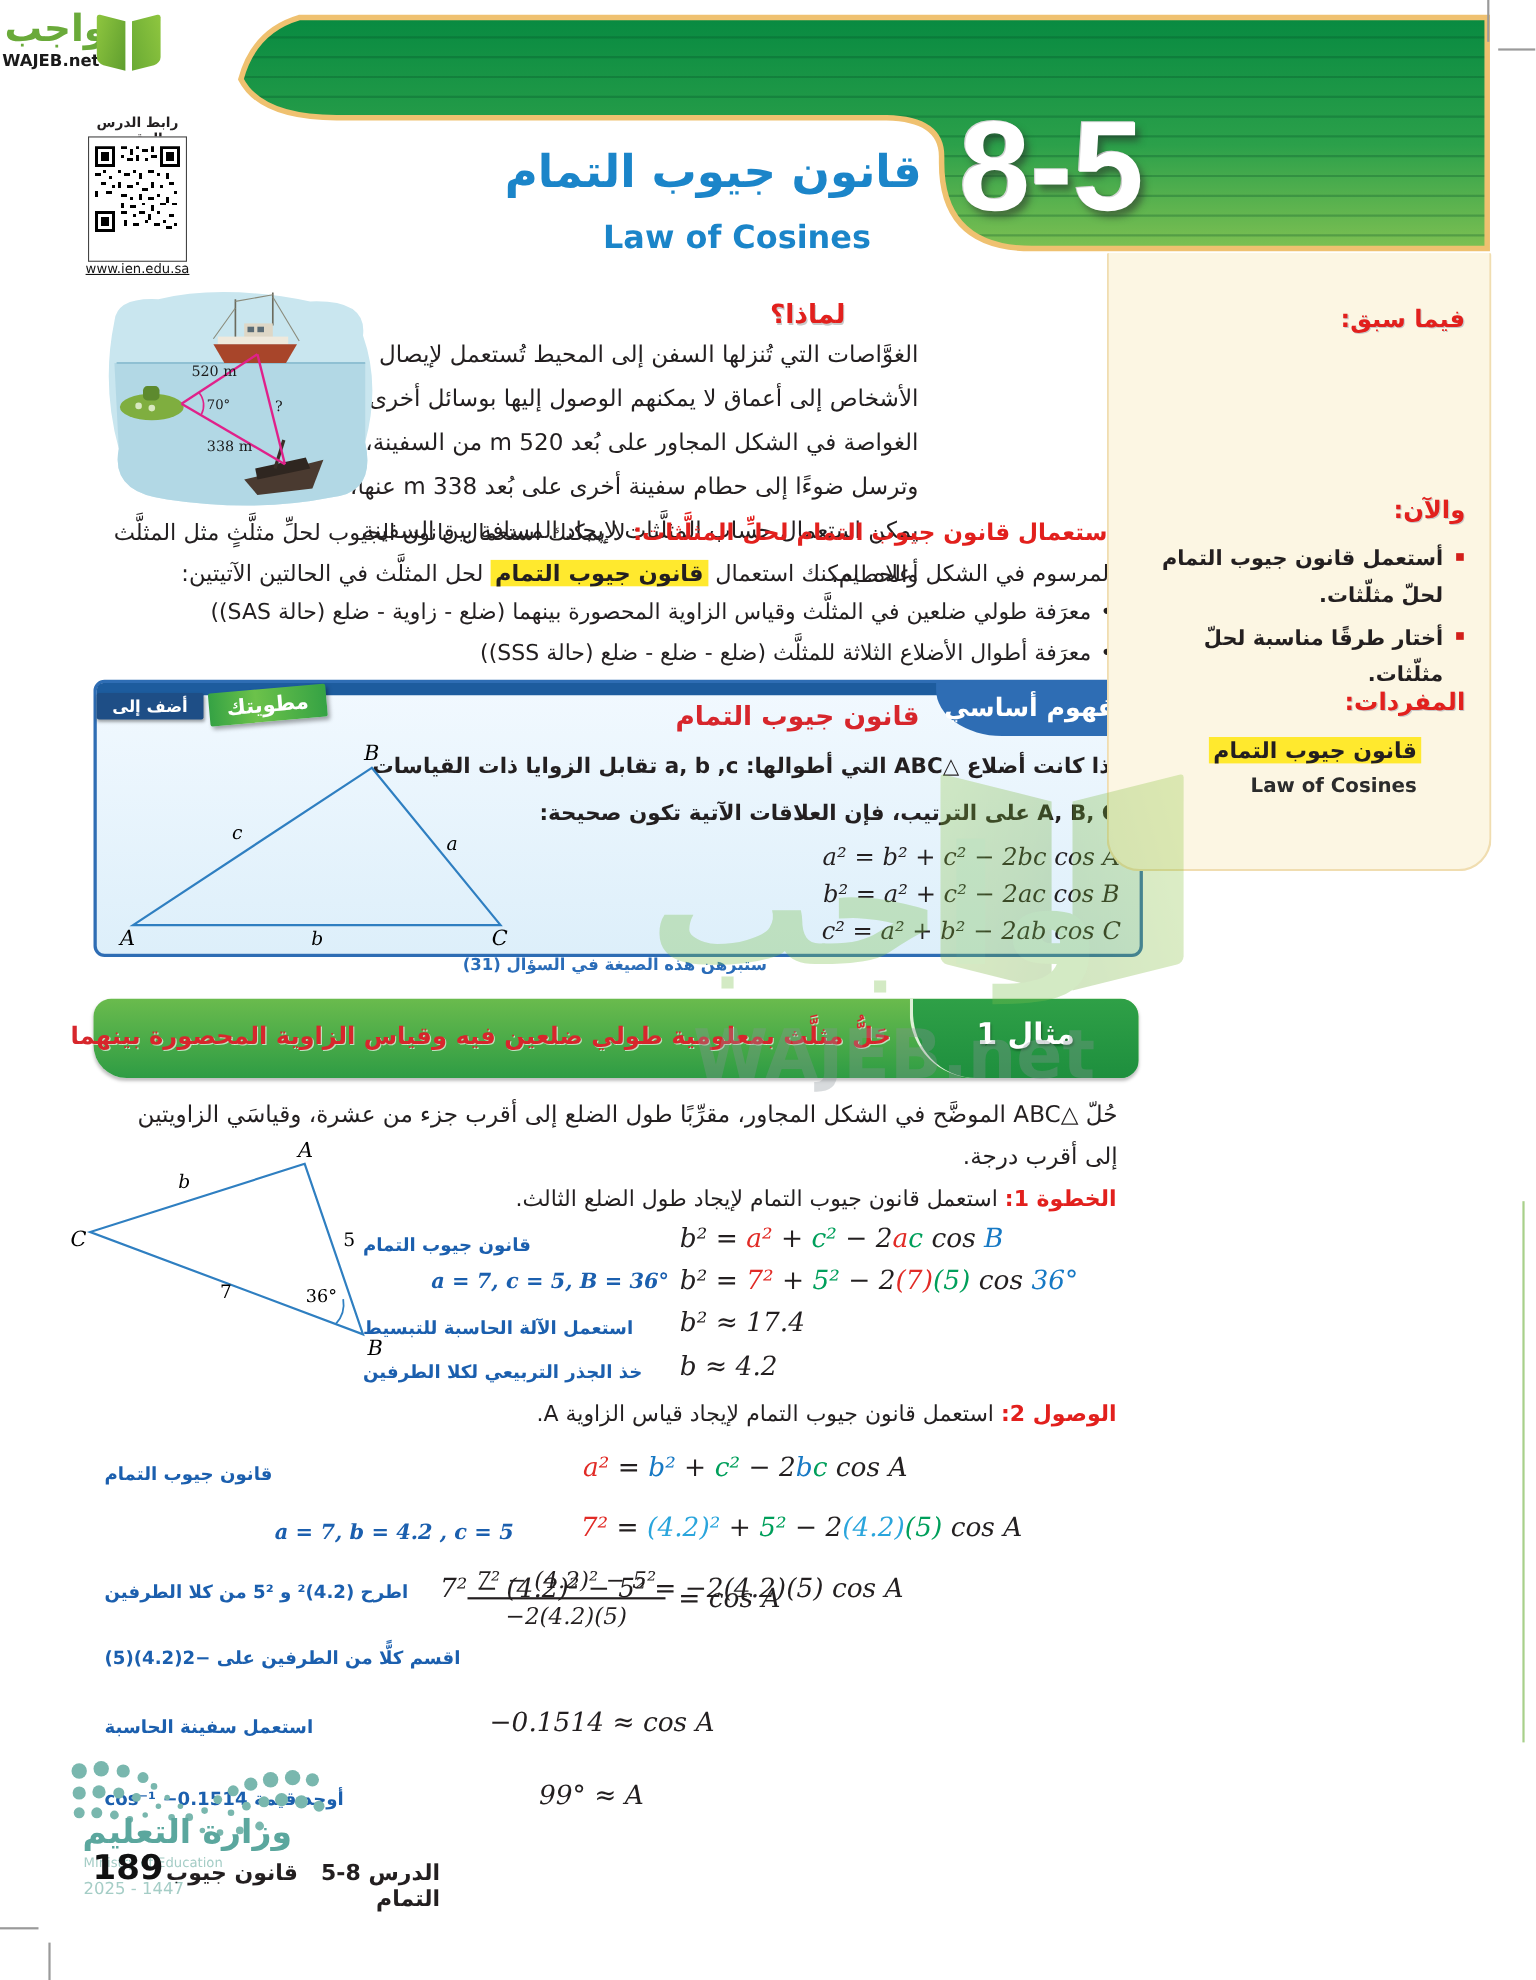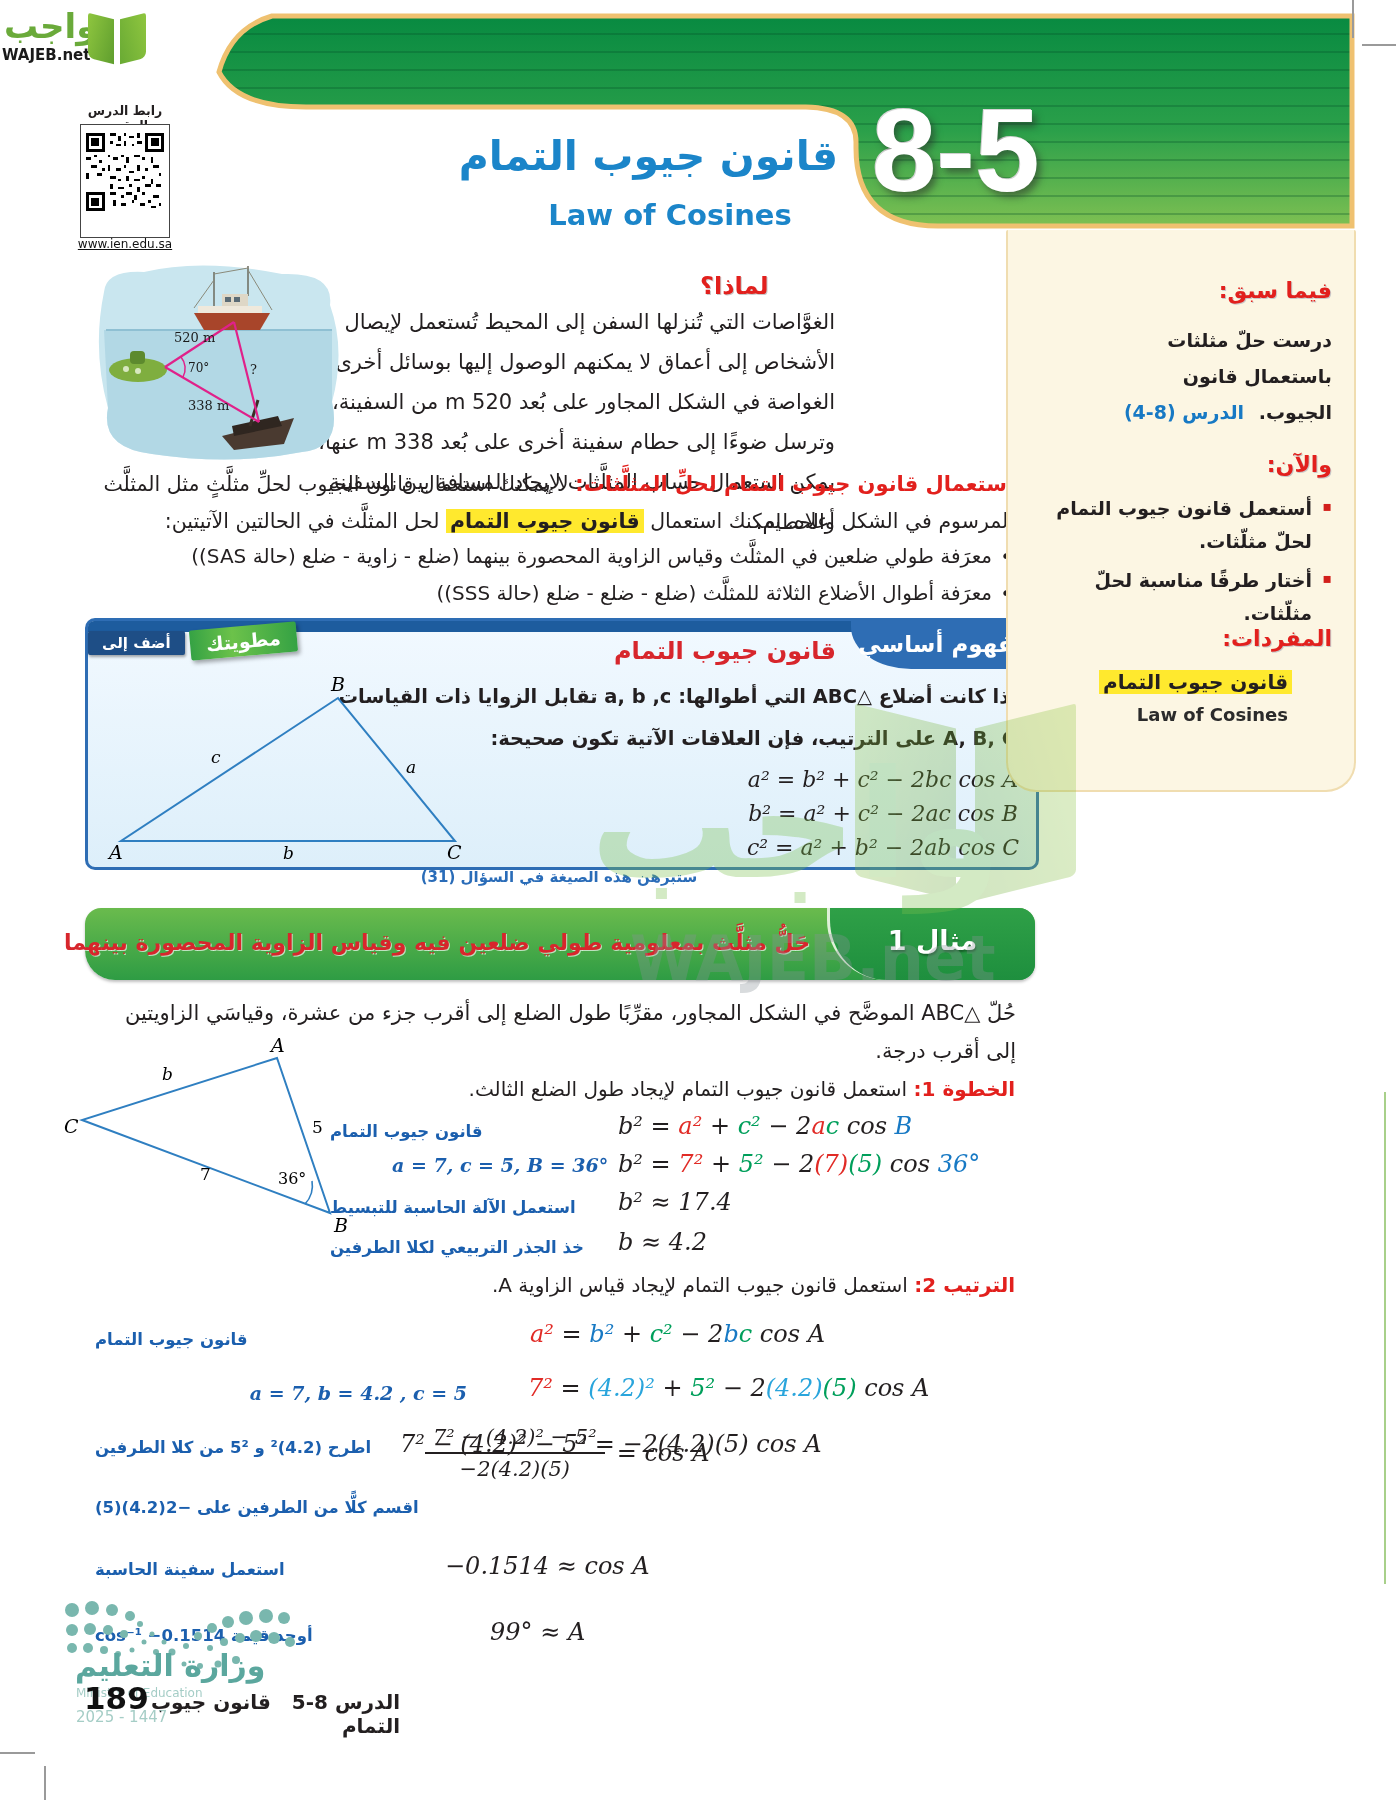--- a/index.html
+++ b/index.html
@@ -268,21 +268,21 @@
   <div class="abs ann-math" style="left:392px;top:1154px;width:210px;text-align:right;">a = 7, c = 5, B = 36°</div>
   <div class="abs eq" style="left:618px;top:1150px;"><span class="seg-k">b² = </span><span class="seg-r">7²</span><span class="seg-k"> + </span><span class="seg-g">5²</span><span class="seg-k"> − 2</span><span class="seg-r">(7)</span><span class="seg-g">(5)</span><span class="seg-k"> cos </span><span class="seg-b">36°</span></div>
 
   <div class="abs ann" style="left:330px;top:1198px;width:272px;">استعمل الآلة الحاسبة للتبسيط</div>
   <div class="abs eq" style="left:618px;top:1188px;"><span class="seg-k">b² ≈ 17.4</span></div>
 
   <div class="abs ann" style="left:330px;top:1238px;width:272px;">خذ الجذر التربيعي لكلا الطرفين</div>
   <div class="abs eq" style="left:618px;top:1228px;"><span class="seg-k">b ≈ 4.2</span></div>
 
   <div class="abs rtl" style="left:350px;top:1268px;width:665px;font-size:20px;line-height:34px;">
-    <span class="red-h" style="text-shadow:none;">الترتيب 2:</span>
+    <span class="red-h" style="text-shadow:none;">الوصول 2:</span>
     <span>استعمل قانون جيوب التمام لإيجاد قياس الزاوية A.</span>
   </div>
 
   <div class="abs ann" style="left:95px;top:1330px;width:372px;">قانون جيوب التمام</div>
   <div class="abs eq" style="left:530px;top:1320px;"><span class="seg-r">a²</span><span class="seg-k"> = </span><span class="seg-b">b²</span><span class="seg-k"> + </span><span class="seg-g">c²</span><span class="seg-k"> − 2</span><span class="seg-b">b</span><span class="seg-g">c</span><span class="seg-k"> cos A</span></div>
 
   <div class="abs ann-math" style="left:207px;top:1382px;width:260px;text-align:right;">a = 7, b = 4.2 , c = 5</div>
   <div class="abs eq" style="left:528px;top:1374px;"><span class="seg-r">7²</span><span class="seg-k"> = </span><span class="seg-c">(4.2)²</span><span class="seg-k"> + </span><span class="seg-g">5²</span><span class="seg-k"> − 2</span><span class="seg-c">(4.2)</span><span class="seg-g">(5)</span><span class="seg-k"> cos A</span></div>
 
   <div class="abs ann" style="left:95px;top:1438px;width:372px;">اطرح (4.2)² و 5² من كلا الطرفين</div>
@@ -298,28 +298,20 @@
   </div>
 
   <div class="abs ann" style="left:95px;top:1560px;width:372px;">استعمل سفينة الحاسبة</div>
   <div class="abs eq" style="left:445px;top:1552px;text-align:right;"><span class="seg-k">−0.1514 ≈ cos A</span></div>
 
   <div class="abs ann" style="left:95px;top:1626px;width:372px;">أوجد قيمة cos⁻¹ −0.1514</div>
   <div class="abs eq" style="left:490px;top:1618px;"><span class="seg-k">99° ≈ A</span></div>
 
   <div class="abs" style="left:1006px;top:230px;width:346px;height:560px;background:#fcf6e3;border:2px solid #f0ddb0;border-top:none;border-radius:2px 2px 30px 30px;">
     <div class="abs red-h" style="right:22px;top:48px;font-size:22px;direction:rtl;">فيما سبق:</div>
-    <div class="abs rtl" style="right:22px;top:92px;width:280px;font-size:19px;font-weight:bold;line-height:36px;">
-      <div>درست حلّ مثلثات</div>
-      <div>باستعمال قانون</div>
-      <div>
-        <span>الجيوب.</span>
-        <span class="blue-link" style="margin-right:8px;">الدرس (8-4)</span>
-      </div>
-    </div>
     <div class="abs red-h" style="right:22px;top:222px;font-size:22px;direction:rtl;">والآن:</div>
     <div class="abs rtl" style="right:22px;top:262px;width:290px;font-size:19px;font-weight:bold;line-height:33px;">
       <div class="side-item" style="margin-bottom:6px;">أستعمل قانون جيوب التمام لحلّ مثلّثات.</div>
       <div class="side-item">أختار طرقًا مناسبة لحلّ مثلّثات.</div>
     </div>
     <div class="abs red-h" style="right:22px;top:396px;font-size:22px;direction:rtl;">المفردات:</div>
     <div class="abs" style="right:62px;top:440px;direction:rtl;">
       <span class="hl" style="font-size:20px;">قانون جيوب التمام</span>
     </div>
     <div class="abs" style="right:66px;top:474px;font-size:18px;font-weight:bold;color:#2b2b2b;">Law of Cosines</div>

